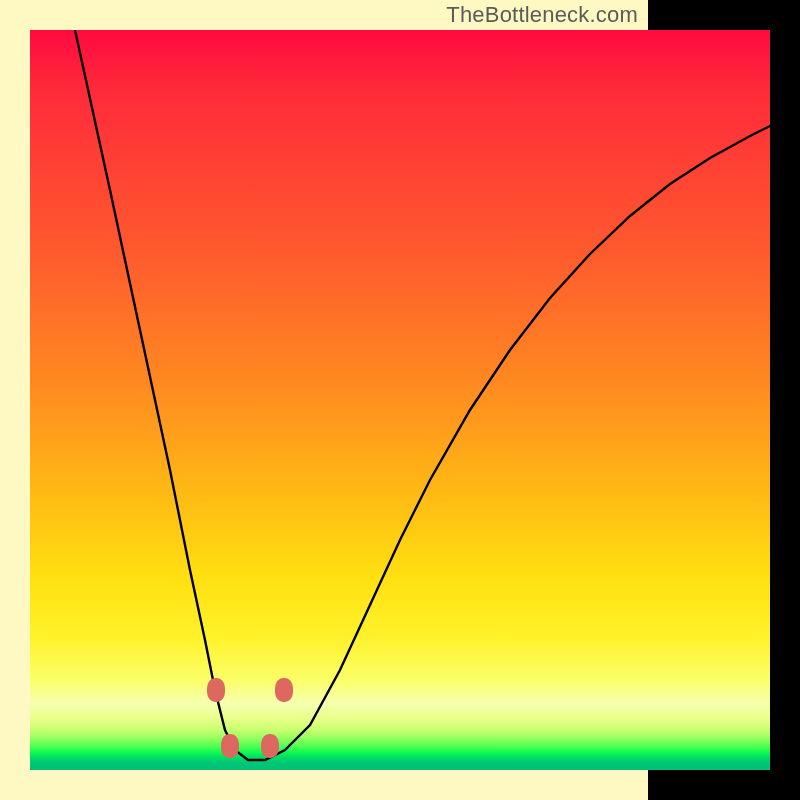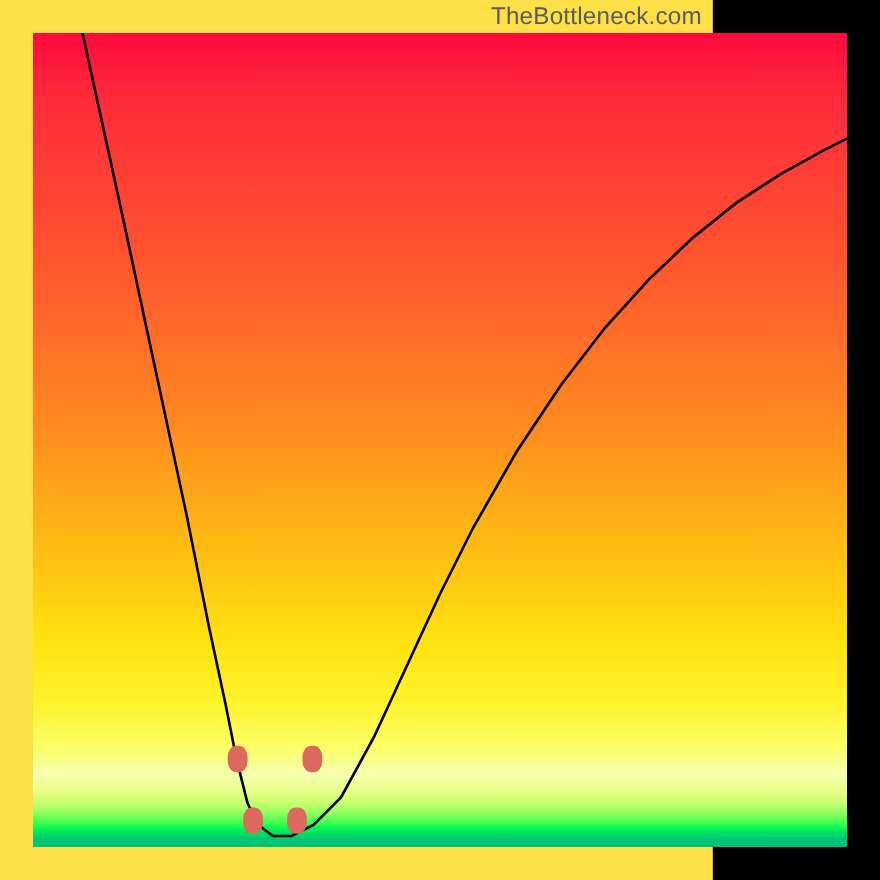--- a/index.html
+++ b/index.html
@@ -1,21 +1,21 @@
 <!DOCTYPE html>
 <html><head>
 <meta charset="utf-8">
 <style>
   * { margin: 0; padding: 0; box-sizing: border-box; }
   html, body { width: 800px; height: 800px; overflow: hidden; background: #000; }
   .frame {
     position: relative;
     width: 648px;
     height: 800px;
-    background: #fde047;
+    background: #fef9c3;
   }
   .watermark {
     position: absolute;
     top: 2px;
     right: 10px;
     font-family: Arial, Helvetica, sans-serif;
     font-size: 22px;
     font-weight: 500;
     color: #5b5b5b;
     letter-spacing: 0.2px;

